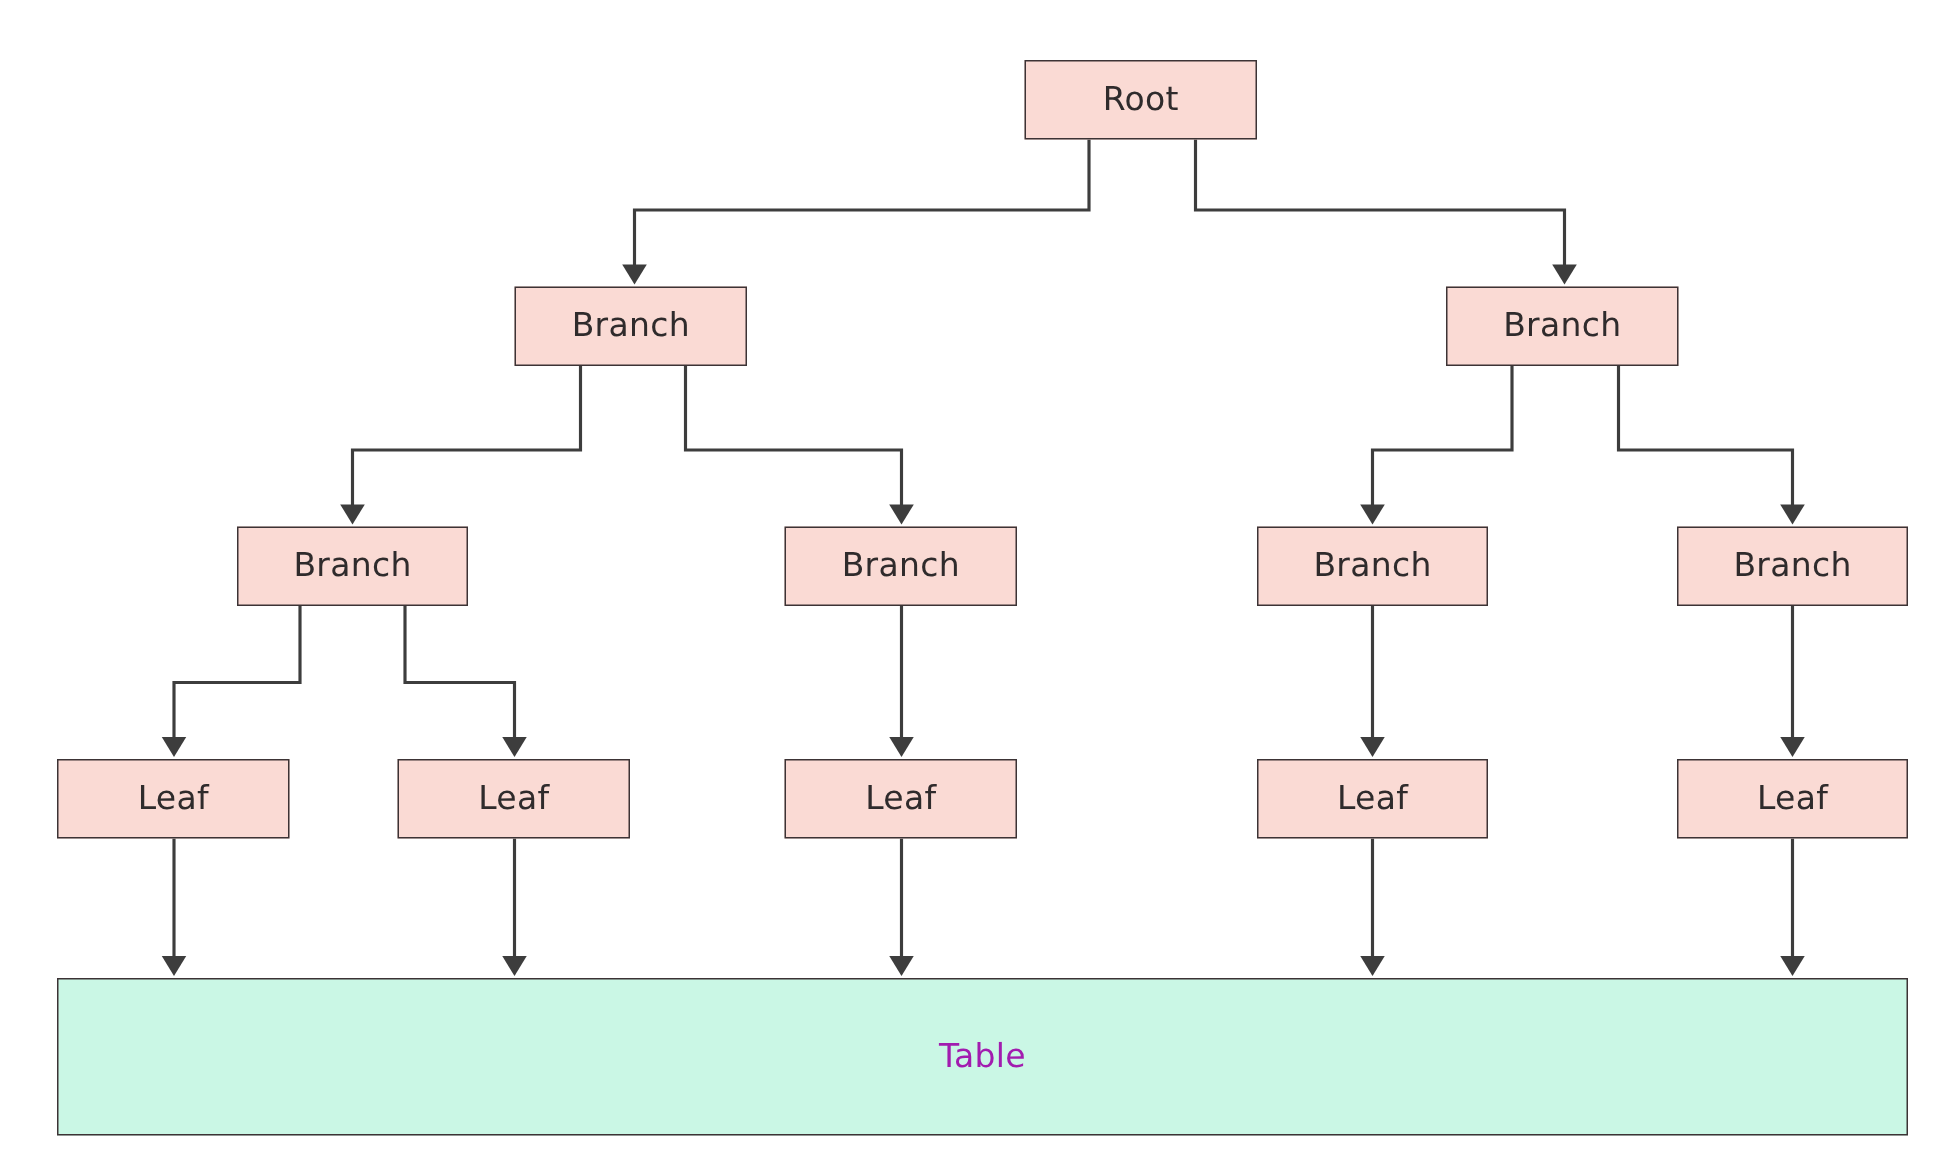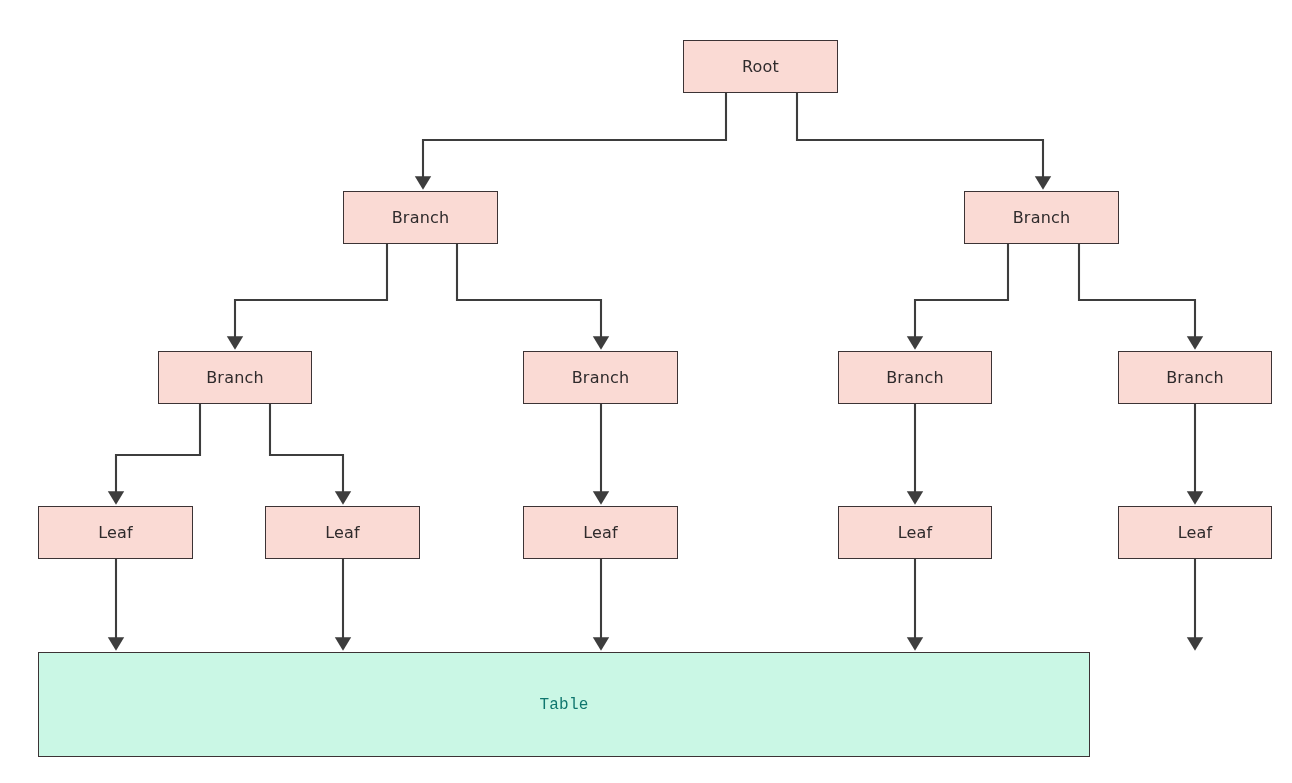--- a/index.html
+++ b/index.html
@@ -10,21 +10,21 @@
     font-family:"DejaVu Sans", sans-serif;
     overflow:hidden;
   }
   #canvas{position:relative;width:1292px;height:783px;}
   svg#edges{position:absolute;left:0;top:0;width:1292px;height:783px;}
   .node{
     position:absolute;
     box-sizing:border-box;
     display:flex;align-items:center;justify-content:center;
     border:1.6px solid #3c3335;
-    font-size:16px;
+    font-size:22px;
     color:#2f2b2c;
     letter-spacing:0.2px;
     line-height:1;
     white-space:nowrap;
   }
   .node.pink{background:#fadad4;}
   .node.green{background:#caf7e5;}
   .node-label{pointer-events:none;}
 </style>
 </head>
@@ -88,18 +88,18 @@
       </div>
       <div class="node pink" style="left: 523px; top: 506px; width: 155px; height: 53px; background: rgb(250, 218, 212); border-color: rgb(60, 51, 53); color: rgb(47, 43, 44);">
         <span class="node-label">Leaf</span>
       </div>
       <div class="node pink" style="left: 838px; top: 506px; width: 154px; height: 53px; background: rgb(250, 218, 212); border-color: rgb(60, 51, 53); color: rgb(47, 43, 44);">
         <span class="node-label">Leaf</span>
       </div>
       <div class="node pink" style="left: 1118px; top: 506px; width: 154px; height: 53px; background: rgb(250, 218, 212); border-color: rgb(60, 51, 53); color: rgb(47, 43, 44);">
         <span class="node-label">Leaf</span>
       </div>
-      <div class="node green" style="left: 38px; top: 652px; width: 1052px; height: 105px; background: rgb(202, 247, 229); border-color: rgb(60, 51, 53); color: #0f766e; font-family: Liberation Mono, monospace;">
+      <div class="node green" style="left: 38px; top: 652px; width: 1234px; height: 105px; background: rgb(202, 247, 229); border-color: rgb(60, 51, 53); color: #a21caf;">
         <span class="node-label">Table</span>
       </div>
     </div>
 
 </div>
 
 </body></html>

